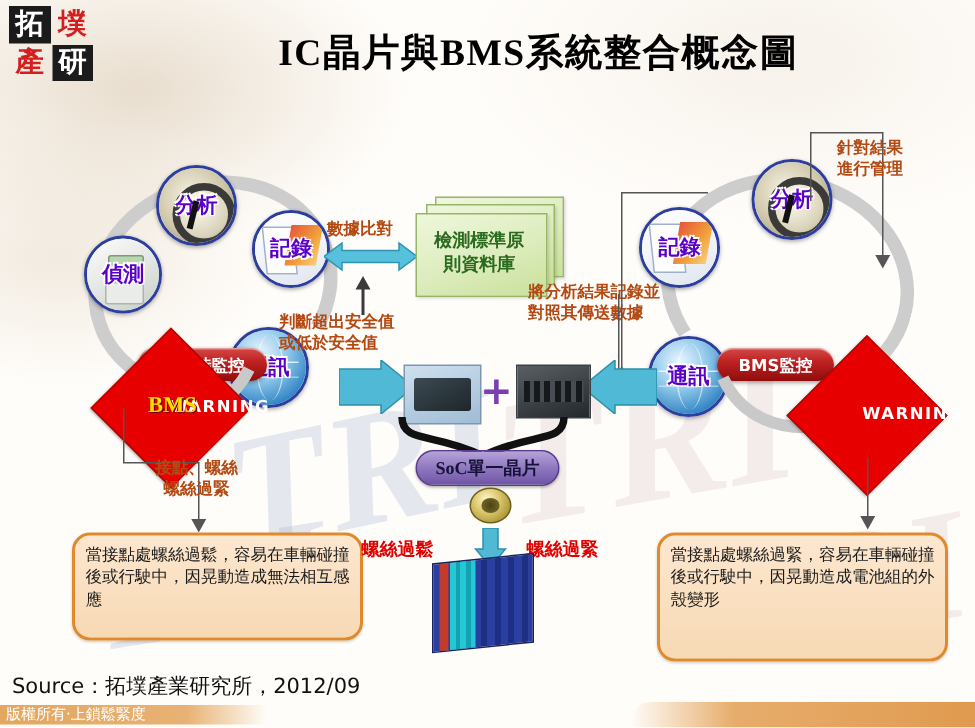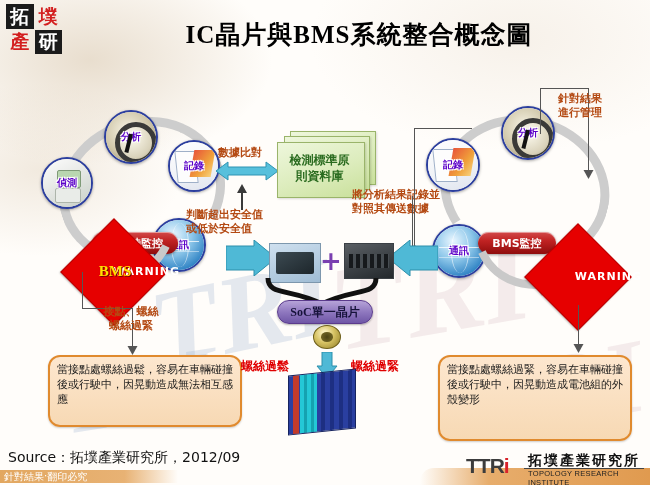--- a/index.html
+++ b/index.html
@@ -38,21 +38,21 @@
 
   
   .ring{position:absolute;border-radius:50%;border:9px solid #c9c9c9;
         border-color:#cdcdcd #cdcdcd transparent #cdcdcd;}
 
   
   .node{position:absolute;border-radius:50%;border:2px solid #2c3f9e;
         overflow:hidden;box-shadow:0 1px 3px rgba(0,0,0,.35);}
   .node .pic{position:absolute;left:0;top:0;right:0;bottom:0;}
   .node .lbl{position:absolute;left:0;right:0;top:50%;transform:translateY(-50%);
-        text-align:center;color:#5b00c8;font-weight:bold;font-size:10px;
+        text-align:center;color:#5b00c8;font-weight:bold;font-size:14px;
         font-family:"DejaVu Sans",sans-serif;
         text-shadow:0 0 2px #fff,1px 1px 0 #fff,-1px 1px 0 #fff,1px -1px 0 #fff,-1px -1px 0 #fff;}
 
   .pic-meter{background:
       radial-gradient(circle at 42% 38%, #f7f3e4 0%, #cfc6a8 55%, #8a7f63 100%);}
   .pic-meter:after{content:"";position:absolute;left:18%;top:20%;width:64%;height:64%;
       border-radius:50%;border:5px solid #3a3a38;
       background:radial-gradient(circle at 35% 30%,#fffdf2,#d9d2ba 70%,#a99f80);}
   .pic-meter:before{content:"";position:absolute;left:45%;top:44%;width:4px;height:38%;
       background:#111;transform:rotate(14deg);transform-origin:top center;z-index:2;}
@@ -201,21 +201,21 @@
   <div class="node" style="left:104px;top:110px;width:50px;height:50px;">
     <div class="pic pic-meter"></div>
     <div class="lbl">分析</div>
   </div>
 
   <div class="node" style="left:168px;top:140px;width:48px;height:48px;">
     <div class="pic pic-book"></div>
     <div class="lbl">記錄</div>
   </div>
 
-  <div class="node" style="left:41px;top:157px;width:48px;height:48px;">
+  <div class="node" style="left:56px;top:157px;width:48px;height:48px;">
     <div class="pic pic-device"></div>
     <div class="lbl">偵測</div>
   </div>
 
   <div class="node" style="left:152px;top:218px;width:50px;height:50px;">
     <div class="pic pic-globe"></div>
     <div class="lbl">通訊</div>
   </div>
 
   <div class="pill" style="left:92px;top:188px;width:86px;height:22px;">
@@ -352,25 +352,17 @@
     <path d="M6,0 L16,0 L16,14 L21,14 L11,26 L1,14 L6,14 Z" fill="#4fb9d6" stroke="#2d8fab" stroke-width="1"></path>
   </svg>
 
   <div class="batt-img" style="left:288px;top:372px;width:66px;height:58px;">
     <div class="red"></div>
     <div class="teal"></div>
   </div>
 
   <div class="source">Source：拓墣產業研究所，2012/09</div>
   <div class="copy-bar"></div>
-  <div class="copy-txt">針對結果‧翻印必究</div>
+  <div class="copy-txt">版權所有‧上鎖鬆緊度</div>
   <div class="foot-curve"></div>
 
-  <div class="tri-logo">
-    <div class="tri-mark">
-      <span>TTR</span><span class="tri-i">i</span>
-    </div>
-    <div class="tri-underline"></div>
-    <div class="tri-cn">拓墣產業研究所</div>
-    <div class="tri-en">TOPOLOGY RESEARCH INSTITUTE</div>
-  </div>
 
 </div>
 
 </body></html>

